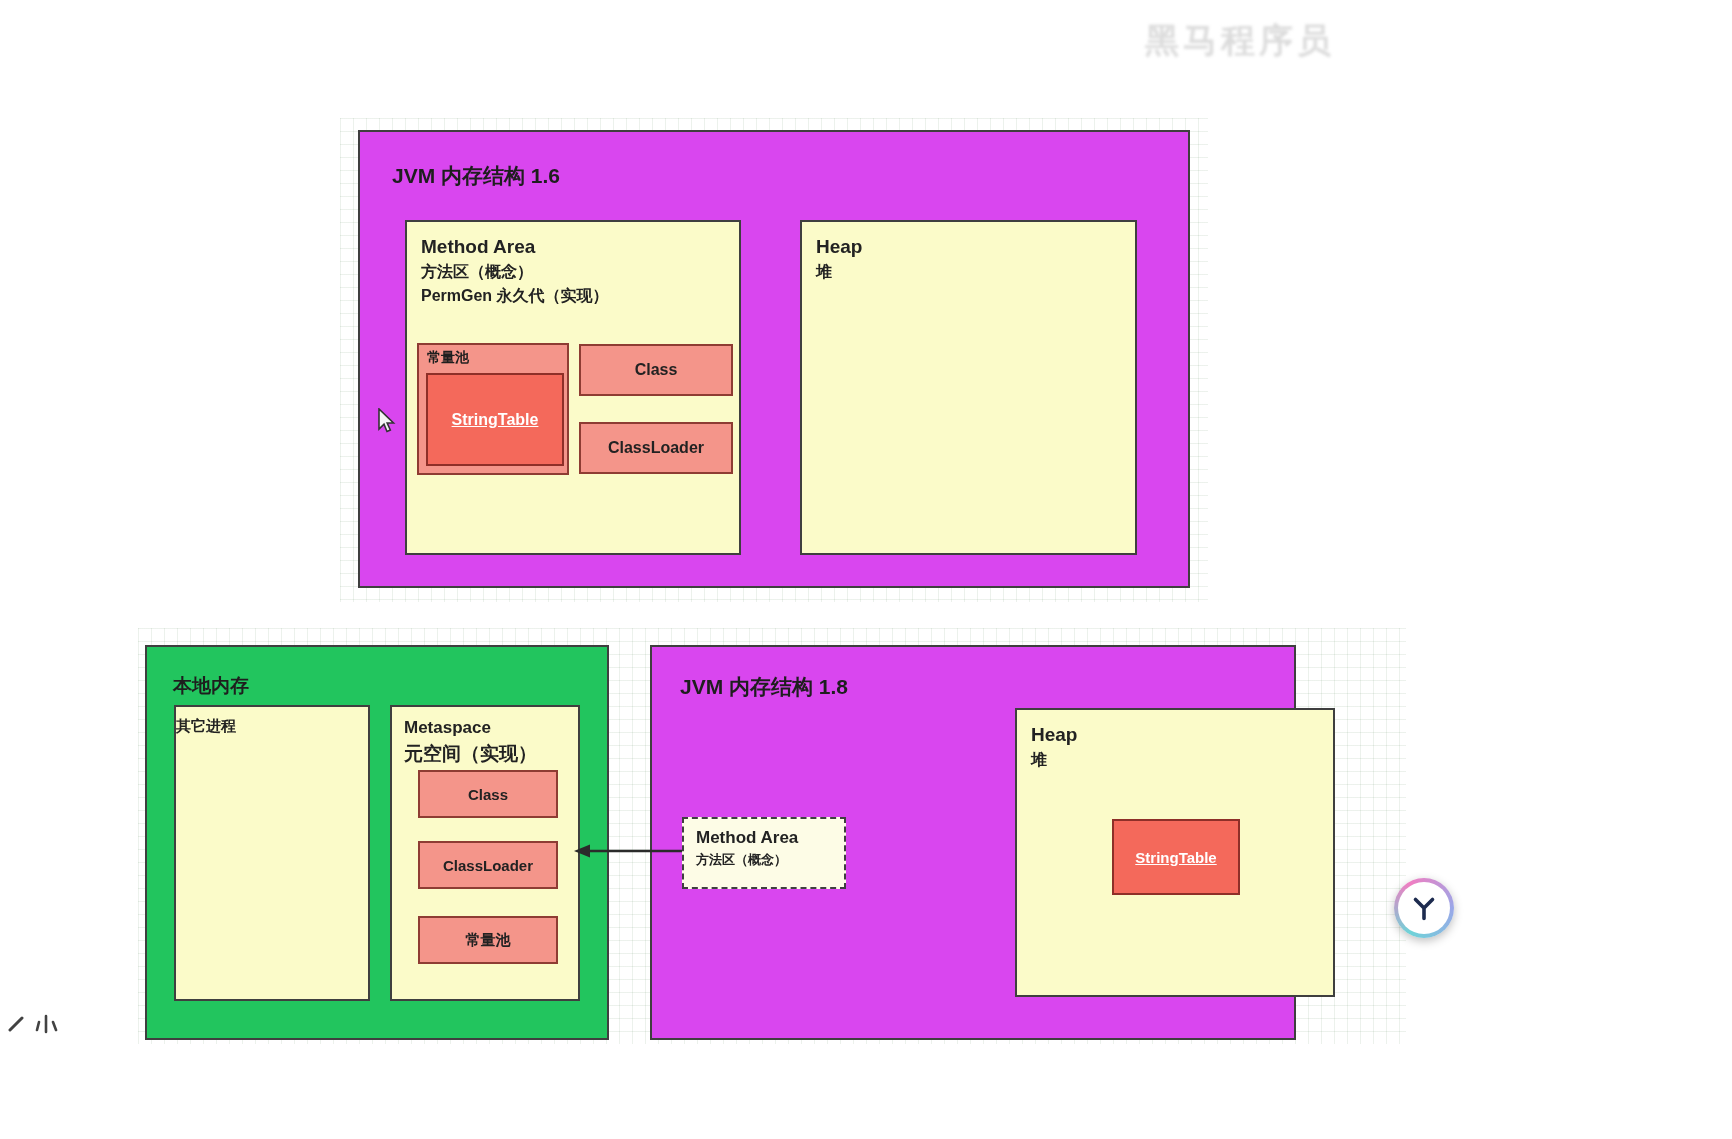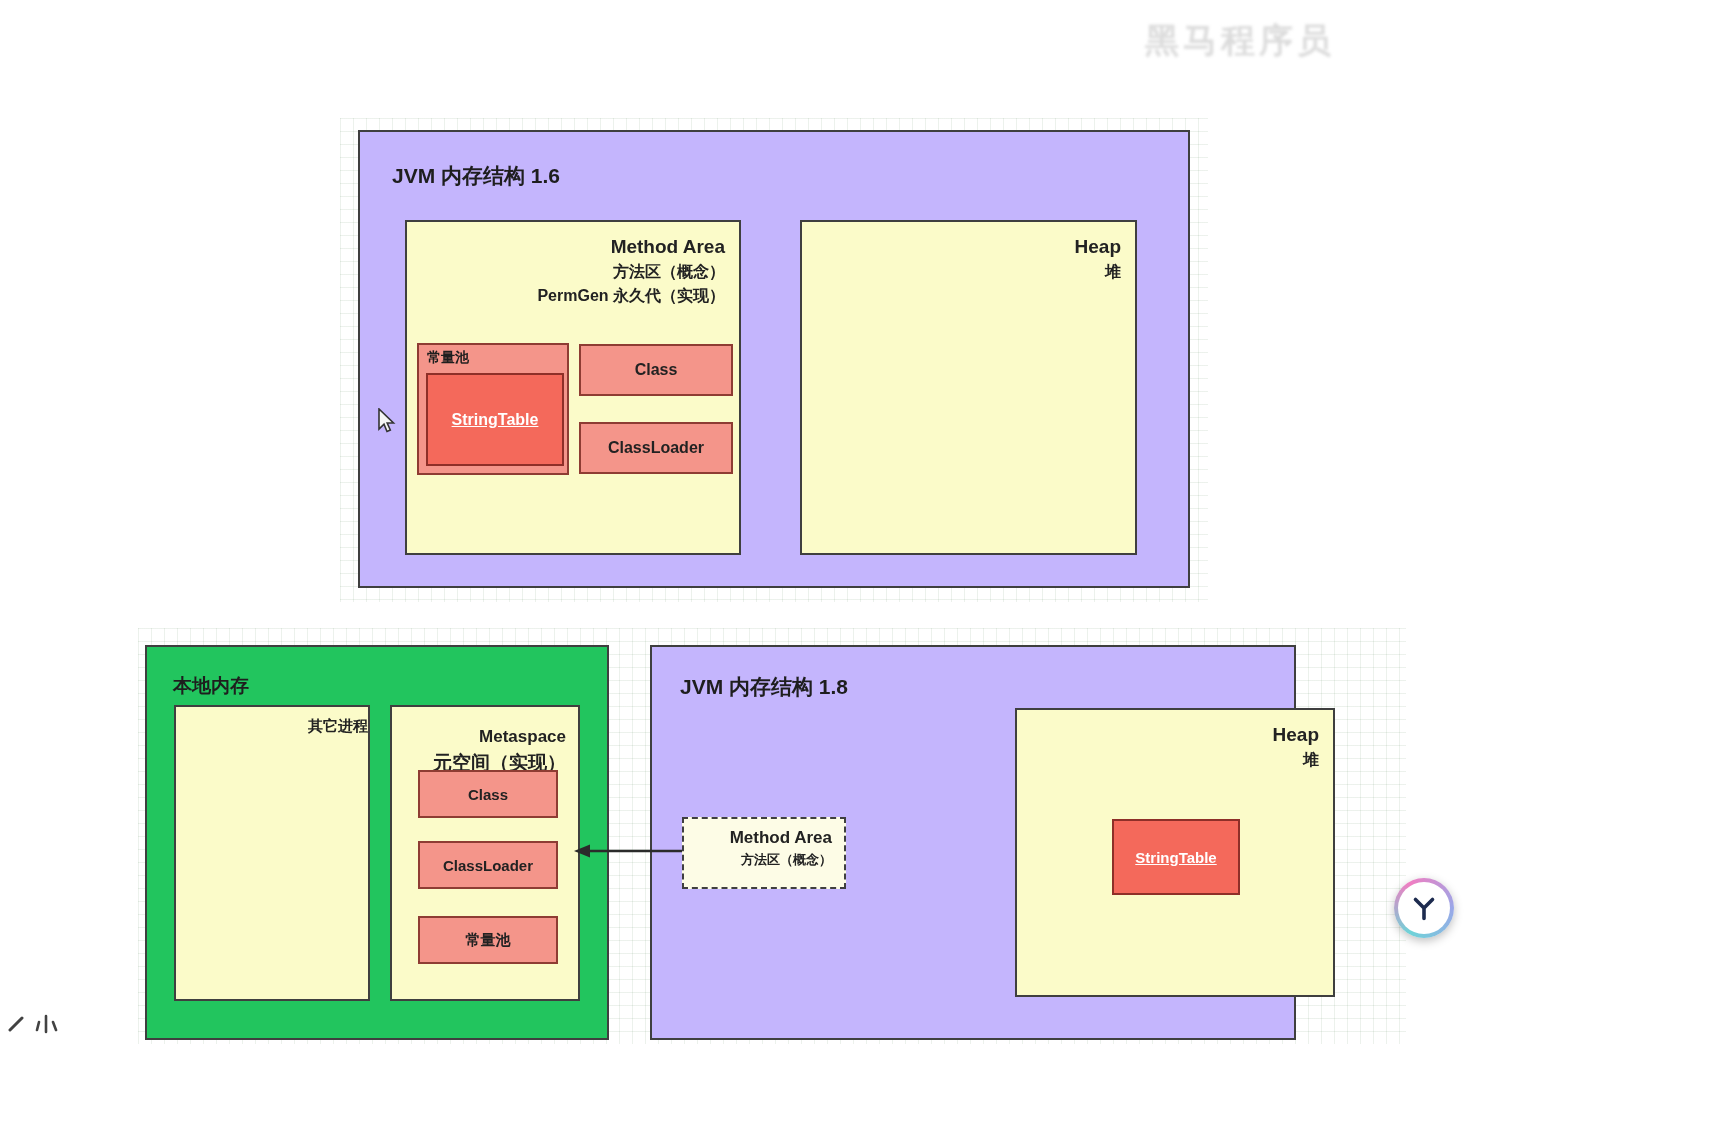--- a/index.html
+++ b/index.html
@@ -19,28 +19,28 @@
     text-align:center;font-family:"Liberation Serif",serif;font-style:italic;
     font-weight:bold;font-size:42px;color:#1c1c1c;
   }
   .watermark{
     position:absolute;left:1145px;top:18px;width:420px;
     font-size:34px;font-weight:bold;letter-spacing:4px;
     color:rgba(190,190,190,0.55);filter:blur(1.6px);
     white-space:nowrap;
   }
   .box{position:absolute;box-sizing:border-box;border:2px solid #3f3f3f;}
-  .green{background:#c4b5fd;padding-left:25px;}
+  .green{background:#d946ef;padding-left:25px;}
   .yellow{background:#fbfbc9;}
   .purple{background:#22c55e;}
   .salmon{background:#f4958a;border-color:#8e3c33;}
   .red{background:#f4695b;border-color:#8e2f28;}
   .dashed{border:2px dashed #3f3f3f;background:#fdfce6;}
   .container-title{position:absolute;font-weight:bold;font-size:21px;color:#1e1e1e;}
-  .pad{padding:12px 14px;text-align:right;}
+  .pad{padding:12px 14px;}
   .h1{font-weight:bold;font-size:19px;line-height:1.35;}
   .h2{font-weight:bold;font-size:16px;line-height:1.5;}
   .h2s{font-weight:bold;font-size:19px;line-height:1.5;}
   .center{display:flex;align-items:center;justify-content:center;font-weight:bold;font-size:16px;color:#222;}
   .cp-label{position:absolute;left:8px;top:4px;font-weight:bold;font-size:14px;color:#1e1e1e;}
   .st-text{color:#ffffff;font-weight:bold;font-size:16px;text-decoration:underline;}
   .logo{
     position:absolute;left:1394px;top:878px;width:60px;height:60px;border-radius:50%;
     background:conic-gradient(from 210deg,#6fd3d8,#f07ec2,#9aa7e8,#6fd3d8);
     box-shadow:0 3px 10px rgba(0,0,0,0.25);
@@ -98,21 +98,21 @@
   <div class="box purple" style="left:145px;top:645px;width:464px;height:395px">
     <div class="container-title" style="left:26px;top:26px;font-size:19px">本地内存</div>
 
     <div class="box yellow" style="left:27px;top:58px;width:196px;height:296px">
       <div class="pad" style="padding:8px 0">
         <div class="h2" style="font-size:15px">其它进程</div>
       </div>
     </div>
 
     <div class="box yellow" style="left:243px;top:58px;width:190px;height:296px">
-      <div class="pad" style="padding:19px 12px">
+      <div class="pad" style="padding:10px 12px">
         <div class="h1" style="font-size:17px">Metaspace</div>
         <div class="h2s">元空间（实现）</div>
       </div>
       <div class="box salmon center" style="left:26px;top:63px;width:140px;height:48px;font-size:15px">Class</div>
       <div class="box salmon center" style="left:26px;top:134px;width:140px;height:48px;font-size:15px">ClassLoader</div>
       <div class="box salmon center" style="left:26px;top:209px;width:140px;height:48px;font-size:15px">常量池</div>
     </div>
   </div>
 
   <div class="box green" style="left:650px;top:645px;width:646px;height:395px">

